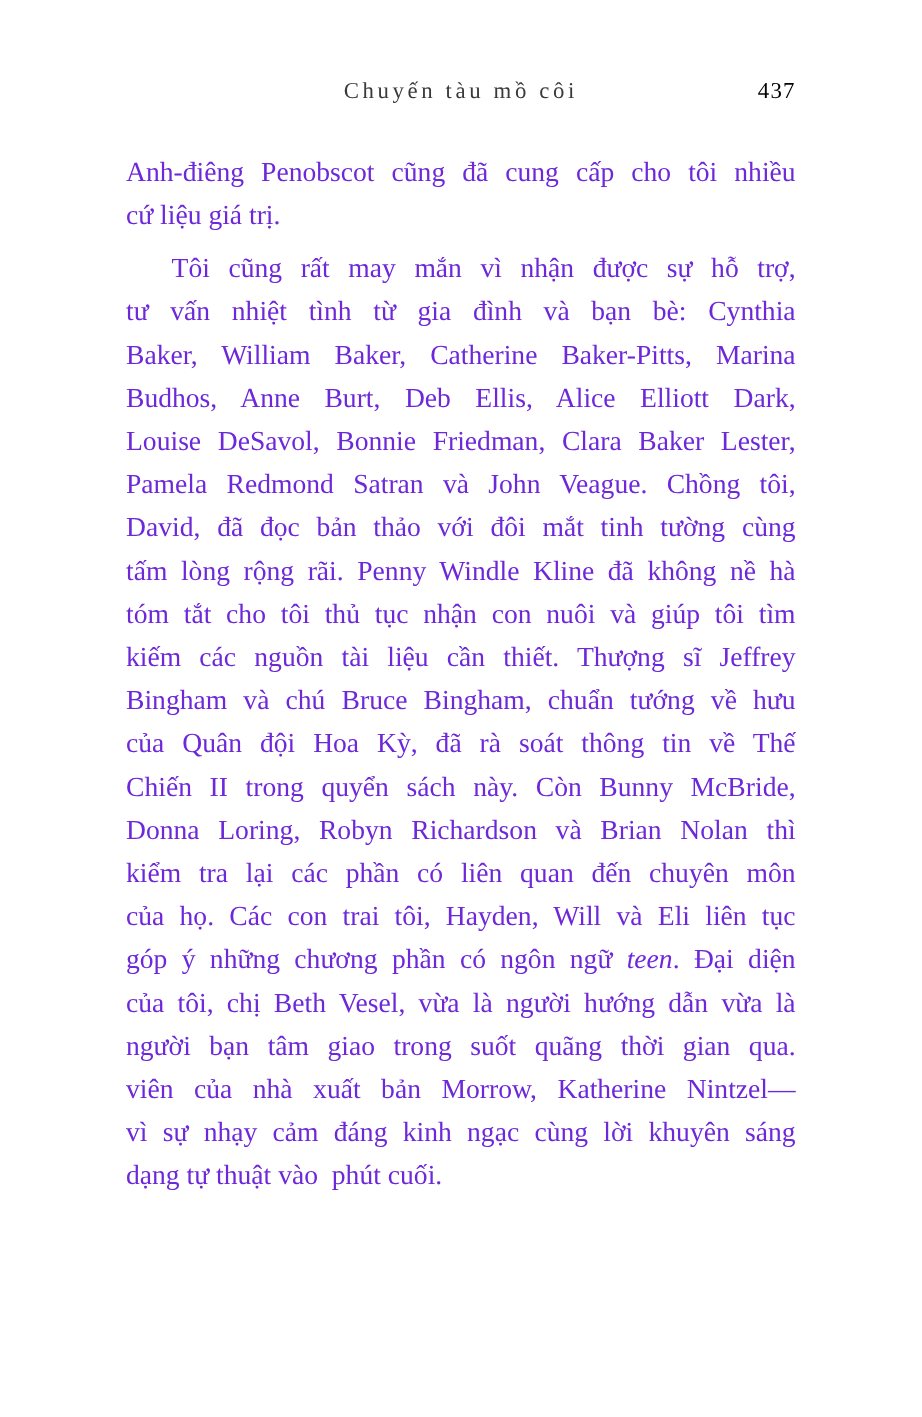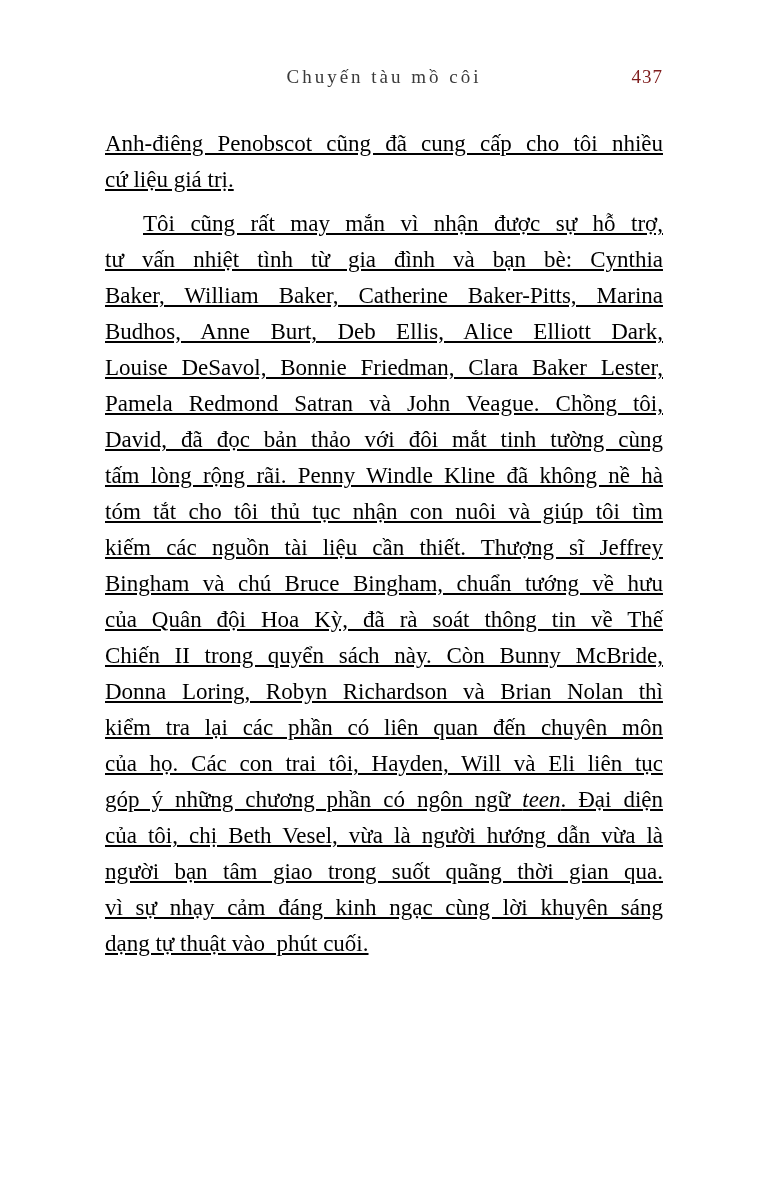--- a/index.html
+++ b/index.html
@@ -27,31 +27,30 @@
   .running-title {
     display: block;
     text-align: center;
     letter-spacing: 3px;
   }
   .page-number {
     position: absolute;
     right: 0;
     top: 0;
     letter-spacing: 1px;
-    color: #7f1d1d;
+    color: #000000;
   }
   .body-text {
     position: absolute;
     top: 126px;
     left: 105px;
     width: 558px;
     font-size: 23px;
     line-height: 36px;
-    color: #000000;
-    text-decoration: underline;
+    color: #6d28d9;
   }
   .line {
     text-align: justify;
     text-align-last: justify;
   }
   .line.para-end {
     text-align-last: left;
     white-space: pre-wrap;
   }
   .line.para-start {
@@ -87,17 +86,18 @@
     <div class="line">kiếm các nguồn tài liệu cần thiết. Thượng sĩ Jeffrey</div>
     <div class="line">Bingham và chú Bruce Bingham, chuẩn tướng về hưu</div>
     <div class="line">của Quân đội Hoa Kỳ, đã rà soát thông tin về Thế</div>
     <div class="line">Chiến II trong quyển sách này. Còn Bunny McBride,</div>
     <div class="line">Donna Loring, Robyn Richardson và Brian Nolan thì</div>
     <div class="line">kiểm tra lại các phần có liên quan đến chuyên môn</div>
     <div class="line">của họ. Các con trai tôi, Hayden, Will và Eli liên tục</div>
     <div class="line"><span>góp ý những chương phần có ngôn ngữ </span><em>teen</em><span>. Đại diện</span></div>
     <div class="line">của tôi, chị Beth Vesel, vừa là người hướng dẫn vừa là</div>
     <div class="line">người bạn tâm giao trong suốt quãng thời gian qua.</div>
+    <div class="line">viên của nhà xuất bản Morrow, Katherine Nintzel—</div>
     <div class="line">vì sự nhạy cảm đáng kinh ngạc cùng lời khuyên sáng</div>
     <div class="line para-end">dạng tự thuật vào  phút cuối.</div>
   </div>
 
 </div>
 
 </body></html>

